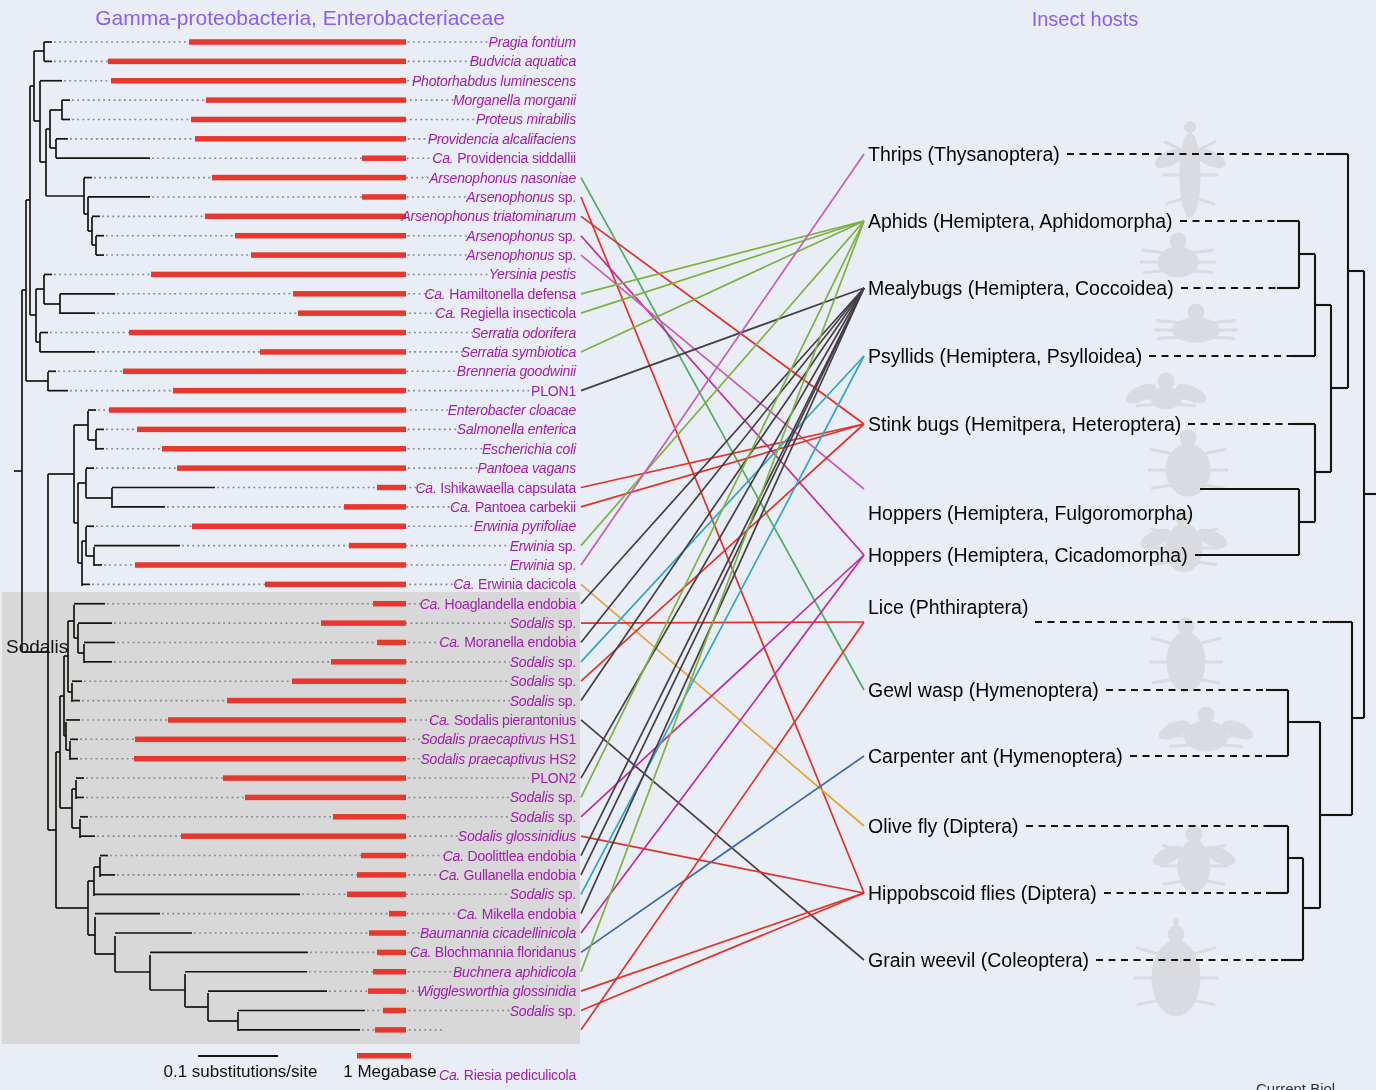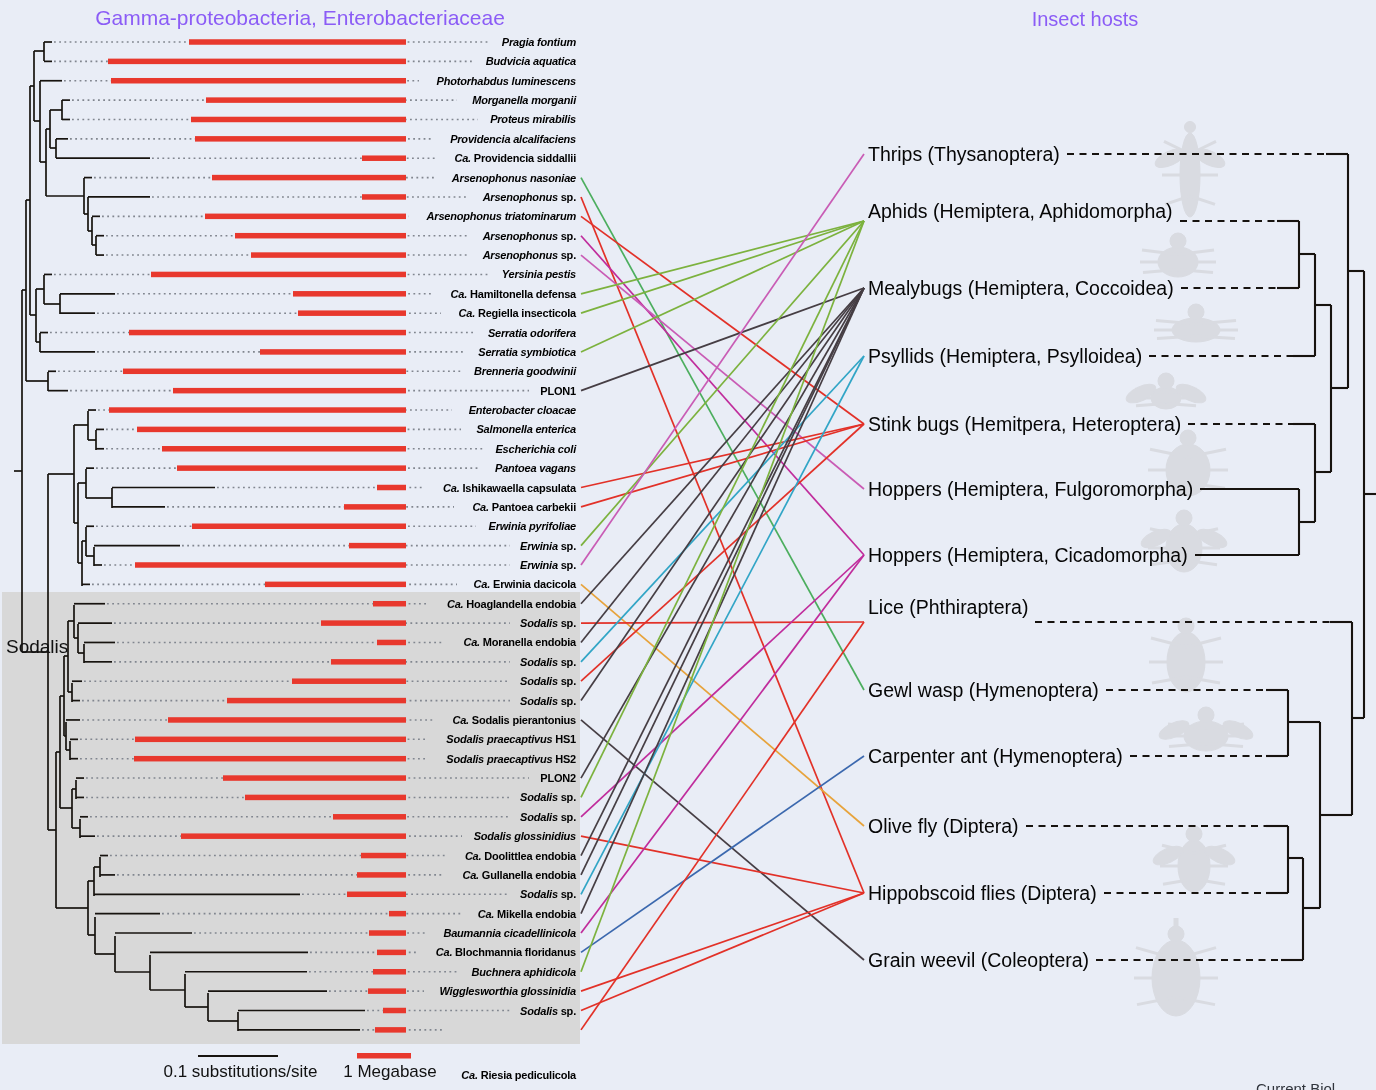--- a/index.html
+++ b/index.html
@@ -1,21 +1,21 @@
 <!DOCTYPE html>
 <html><head>
 <meta charset="utf-8">
 <style>
   html,body{margin:0;padding:0;background:#e9edf6;}
   #stage{position:relative;width:1376px;height:1090px;overflow:hidden;
          font-family:"Liberation Sans","DejaVu Sans",sans-serif;background:#e9edf6;}
   #gfx{position:absolute;left:0;top:0;}
   .title{position:absolute;font-size:21px;color:#8b5cf6;white-space:nowrap;}
   .taxon{position:absolute;right:800px;transform:translateY(-52%);white-space:nowrap;
-         font-size:11px;color:#000000;letter-spacing:-0.2px;font-weight:bold;}
+         font-size:14px;color:#a21caf;letter-spacing:-0.2px;}
   .taxon .it{font-style:italic;}
   .host{position:absolute;left:868px;transform:translateY(-50%);white-space:nowrap;
         font-size:19.5px;color:#060606;}
   .cladeLabel{position:absolute;font-size:19px;color:#111;}
   .legendText{position:absolute;font-size:17px;color:#111;white-space:nowrap;}
   .attrib{position:absolute;font-size:15px;color:#30343c;white-space:nowrap;}
 </style>
 </head>
 <body>
 
@@ -538,25 +538,25 @@
       <div class="taxon" style="top: 913.65px;"><span class="it">Ca.</span><span> Mikella endobia</span></div>
       <div class="taxon" style="top: 933.02px;"><span class="it">Baumannia cicadellinicola</span></div>
       <div class="taxon" style="top: 952.39px;"><span class="it">Ca.</span><span> Blochmannia floridanus</span></div>
       <div class="taxon" style="top: 971.76px;"><span class="it">Buchnera aphidicola</span></div>
       <div class="taxon" style="top: 991.13px;"><span class="it">Wigglesworthia glossinidia</span></div>
       <div class="taxon" style="top: 1010.5px;"><span class="it">Sodalis</span><span> sp.</span></div>
       <div class="taxon" style="top: 1075px;"><span class="it">Ca.</span><span> Riesia pediculicola</span></div>
     </div>
   <div id="hostLayer">
       <div class="host" style="top: 154px;">Thrips (Thysanoptera)</div>
-      <div class="host" style="top: 211px;">Aphids (Hemiptera, Aphidomorpha)</div>
+      <div class="host" style="top: 221px;">Aphids (Hemiptera, Aphidomorpha)</div>
       <div class="host" style="top: 288px;">Mealybugs (Hemiptera, Coccoidea)</div>
       <div class="host" style="top: 356px;">Psyllids (Hemiptera, Psylloidea)</div>
       <div class="host" style="top: 424px;">Stink bugs (Hemitpera, Heteroptera)</div>
-      <div class="host" style="top: 489px;">Hoppers (Hemiptera, Fulgoromorpha)</div>
+      <div class="host" style="top: 513px;">Hoppers (Hemiptera, Fulgoromorpha)</div>
       <div class="host" style="top: 555px;">Hoppers (Hemiptera, Cicadomorpha)</div>
       <div class="host" style="top: 607px;">Lice (Phthiraptera)</div>
       <div class="host" style="top: 690px;">Gewl wasp (Hymenoptera)</div>
       <div class="host" style="top: 756px;">Carpenter ant (Hymenoptera)</div>
       <div class="host" style="top: 826px;">Olive fly (Diptera)</div>
       <div class="host" style="top: 893px;">Hippobscoid flies (Diptera)</div>
       <div class="host" style="top: 960px;">Grain weevil (Coleoptera)</div>
     </div>
 </div>
 

